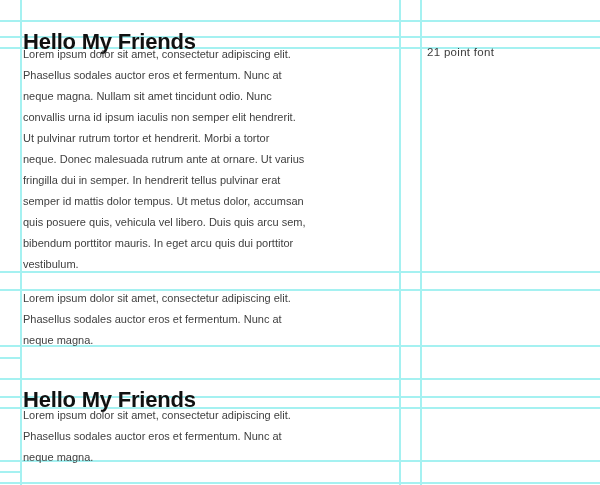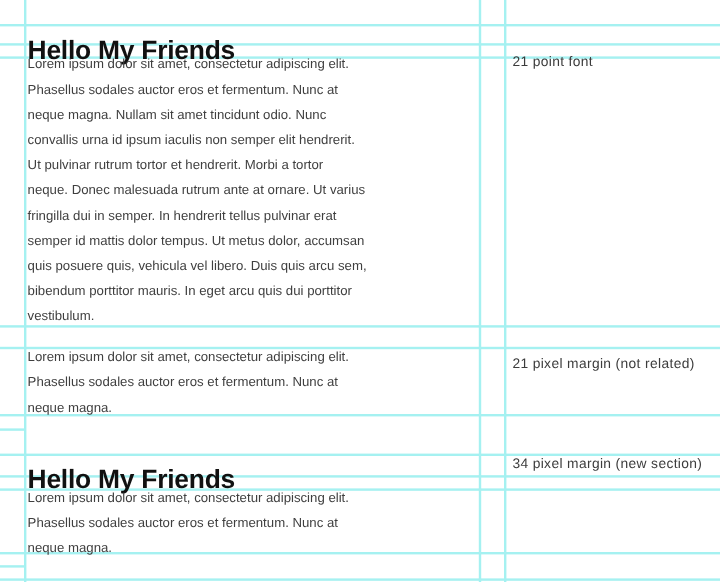--- a/index.html
+++ b/index.html
@@ -105,16 +105,14 @@
   <div class="para" style="top:288px">Lorem ipsum dolor sit amet, consectetur adipiscing elit.
 Phasellus sodales auctor eros et fermentum. Nunc at
 neque magna.</div>
 
   <h1 class="heading" style="top:373px">Hello My Friends</h1>
   <div class="para" style="top:405px">Lorem ipsum dolor sit amet, consectetur adipiscing elit.
 Phasellus sodales auctor eros et fermentum. Nunc at
 neque magna.</div>
 
   <div class="annot" style="top:23px">21 point font</div>
-  <div class="annot" style="top:275px">21 pixel margin (not related)</div>
-  <div class="annot" style="top:358px">34 pixel margin (new section)</div>
 
 </div>
 
 </body></html>

